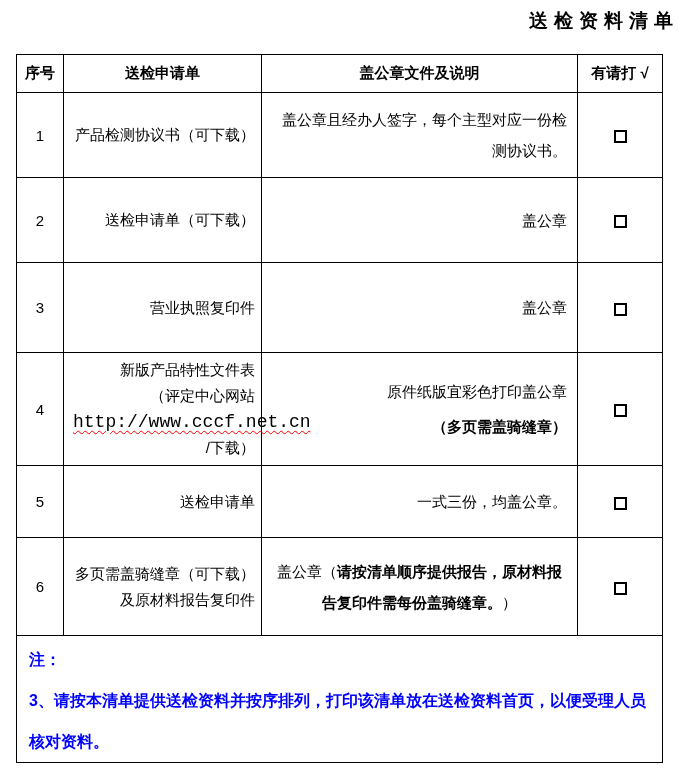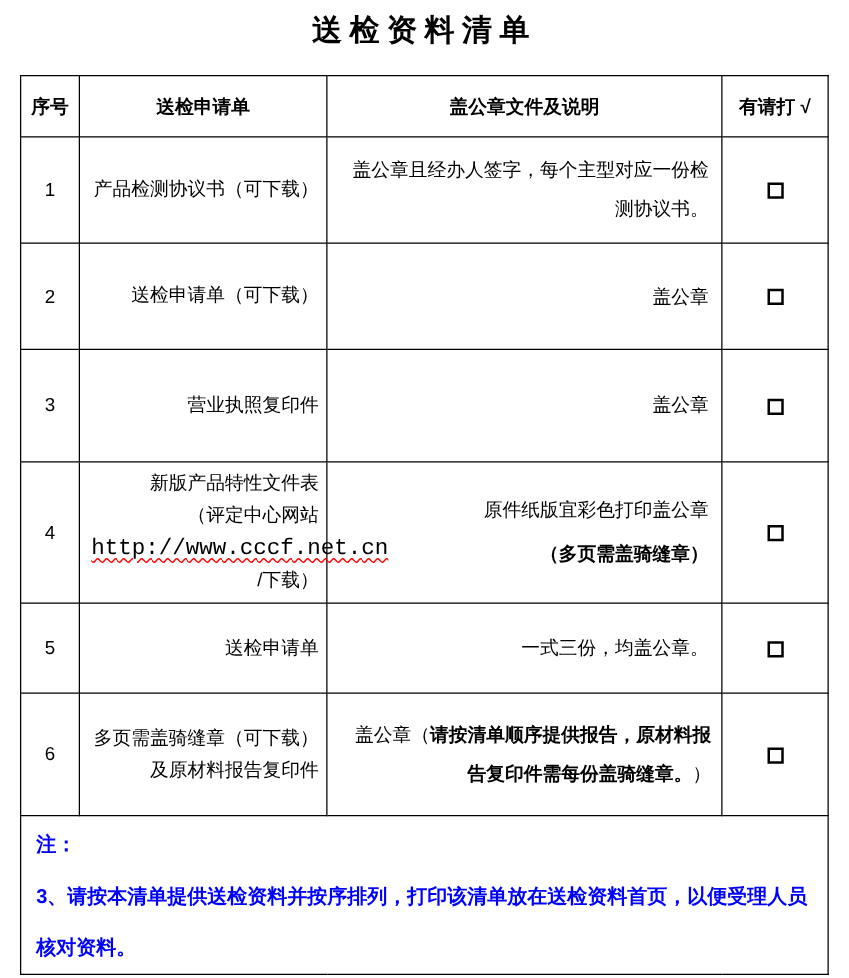--- a/index.html
+++ b/index.html
@@ -5,45 +5,45 @@
   * { margin:0; padding:0; box-sizing:border-box; }
   html,body { background:#ffffff; }
   body {
     width:679px; height:782px;
     font-family:"Liberation Sans", sans-serif;
     color:#000000;
     overflow:hidden;
   }
   .title {
     padding-top:8px;
-    text-align:center;
-    font-size:24px;
+    text-align:right;
+    font-size:19px;
     font-weight:bold;
     letter-spacing:6px;
   }
   table.checklist {
     border-collapse:collapse;
     table-layout:fixed;
     width:646px;
     margin:20px 0 0 16px;
   }
   .checklist th, .checklist td {
     border:1px solid #000000;
     font-size:15px;
     vertical-align:middle;
   }
   .checklist th {
     font-weight:bold;
-    height:49px;
+    height:38px;
     text-align:center;
   }
   td.c-no   { text-align:center; }
   td.c-name { text-align:right; padding:4px 6px 4px 9px; line-height:26px; }
   td.c-desc { text-align:right; padding:4px 10px; line-height:31px; }
-  td.c-desc.align-left { text-align:right; padding:4px 8px; }
+  td.c-desc.align-left { text-align:center; padding:4px 8px; }
   td.c-check{ text-align:center; }
   tr.h85  { height:85px; }
   tr.h90  { height:90px; }
   tr.h108 { height:108px; }
   tr.h72  { height:72px; }
   tr.h98  { height:98px; }
   tr.h124 { height:124px; }
   .checkbox {
     display:inline-block;
     width:13px; height:13px;

